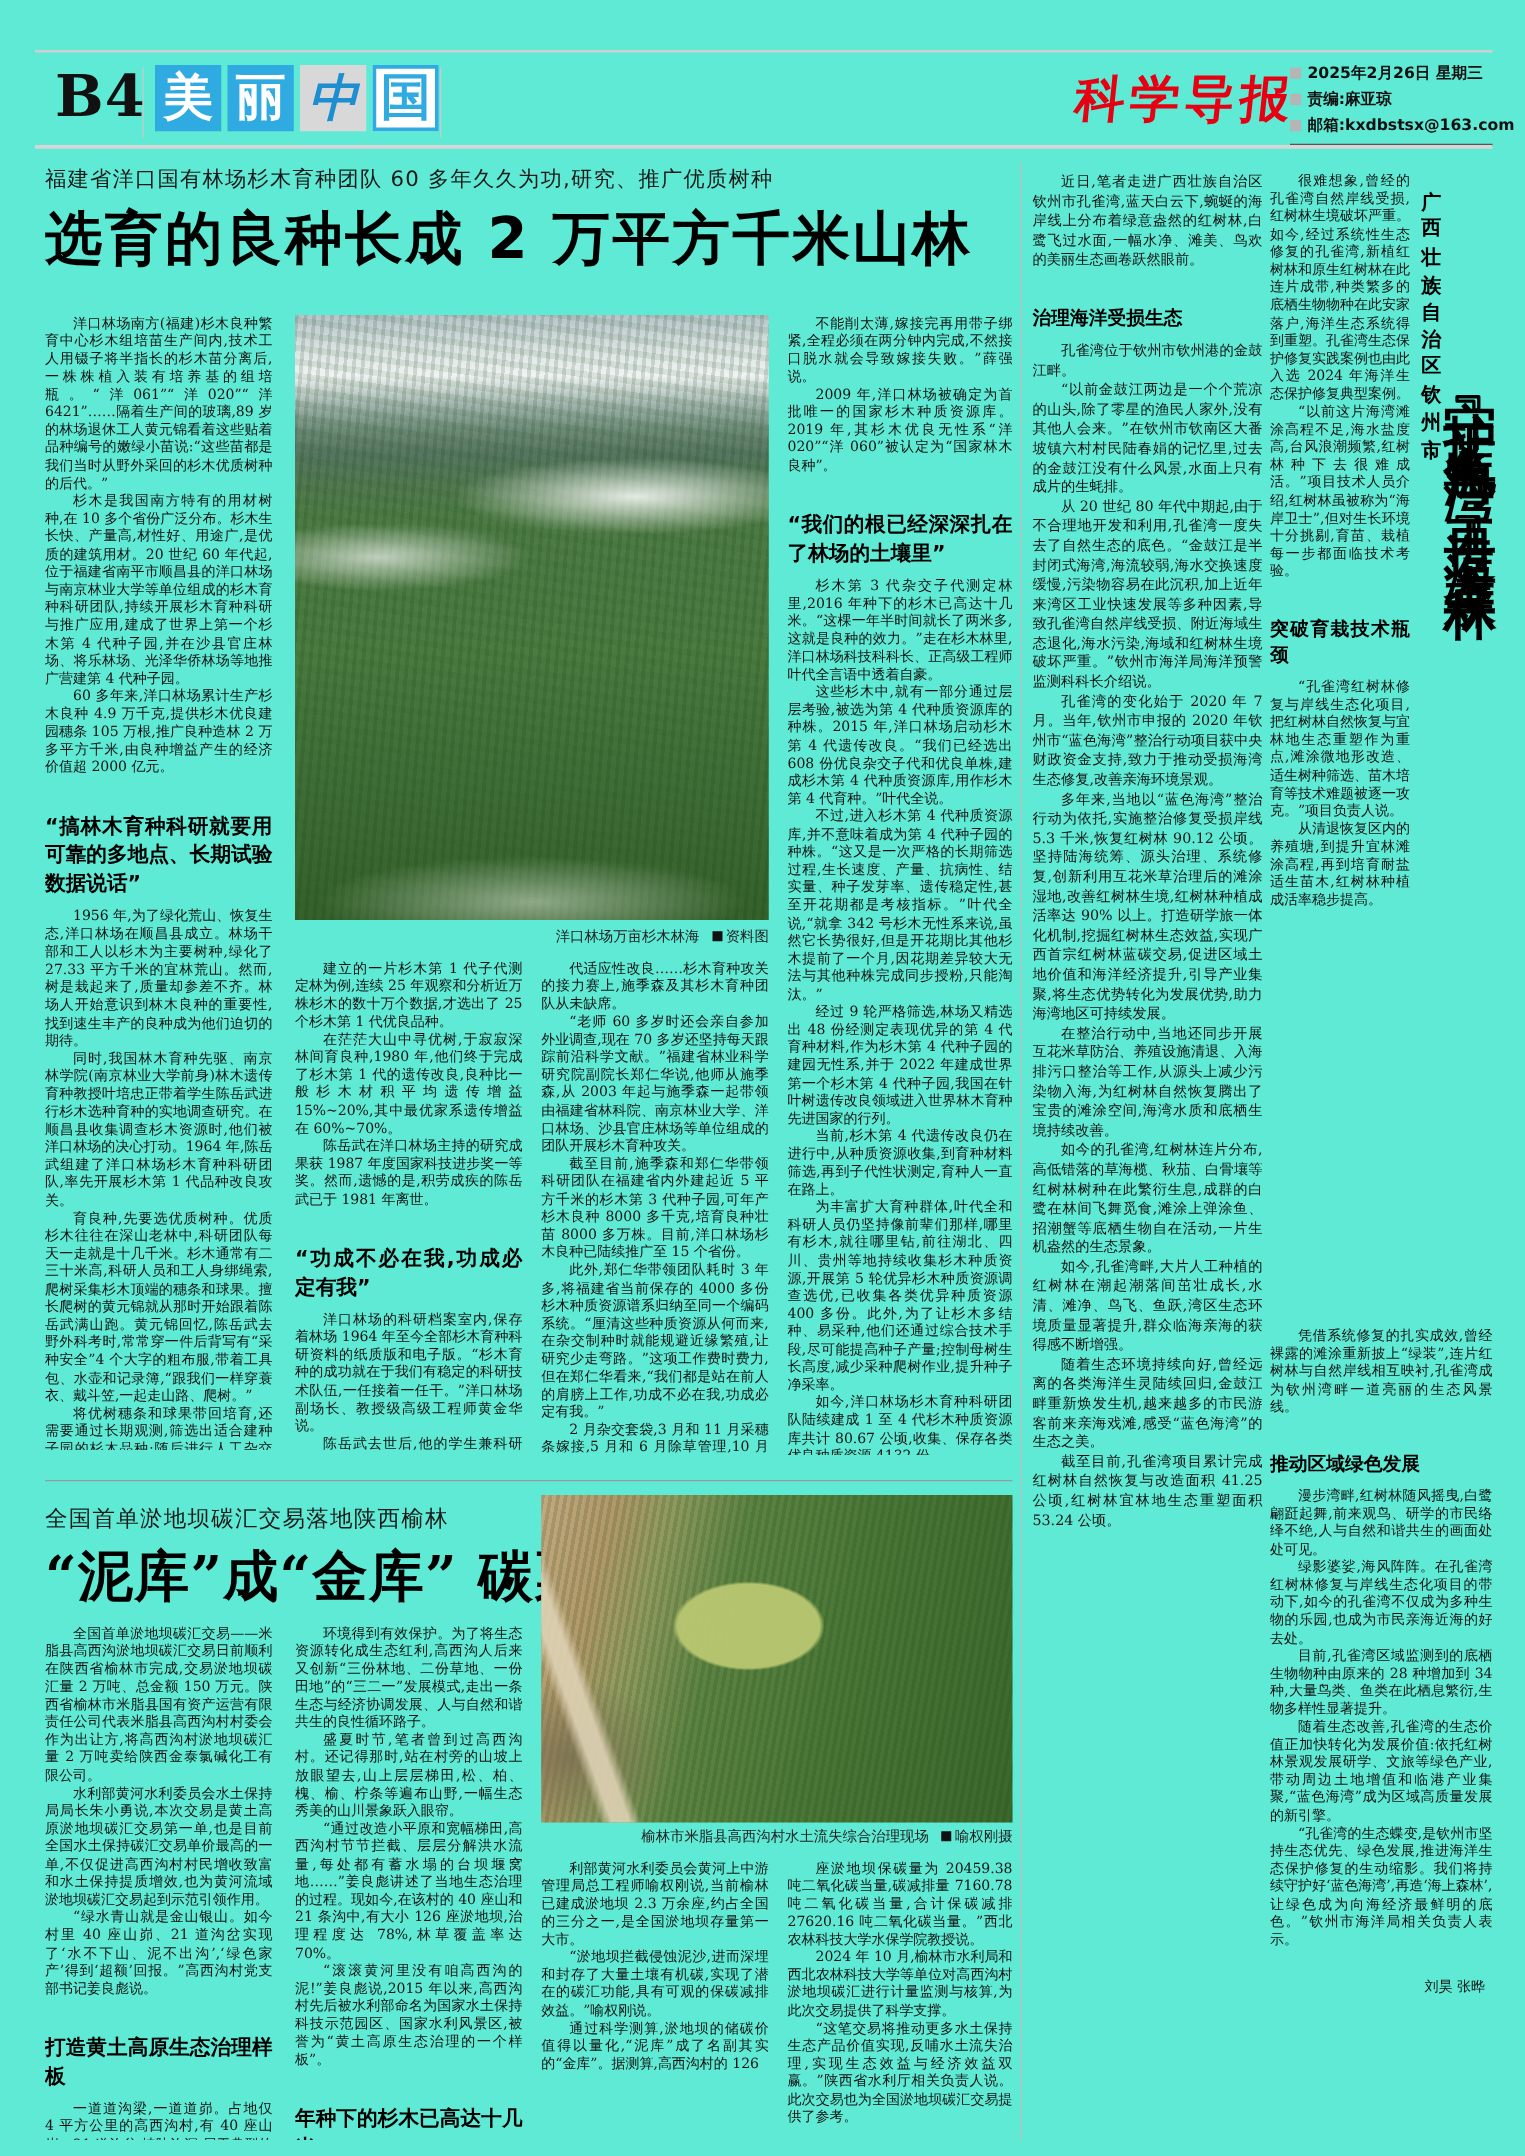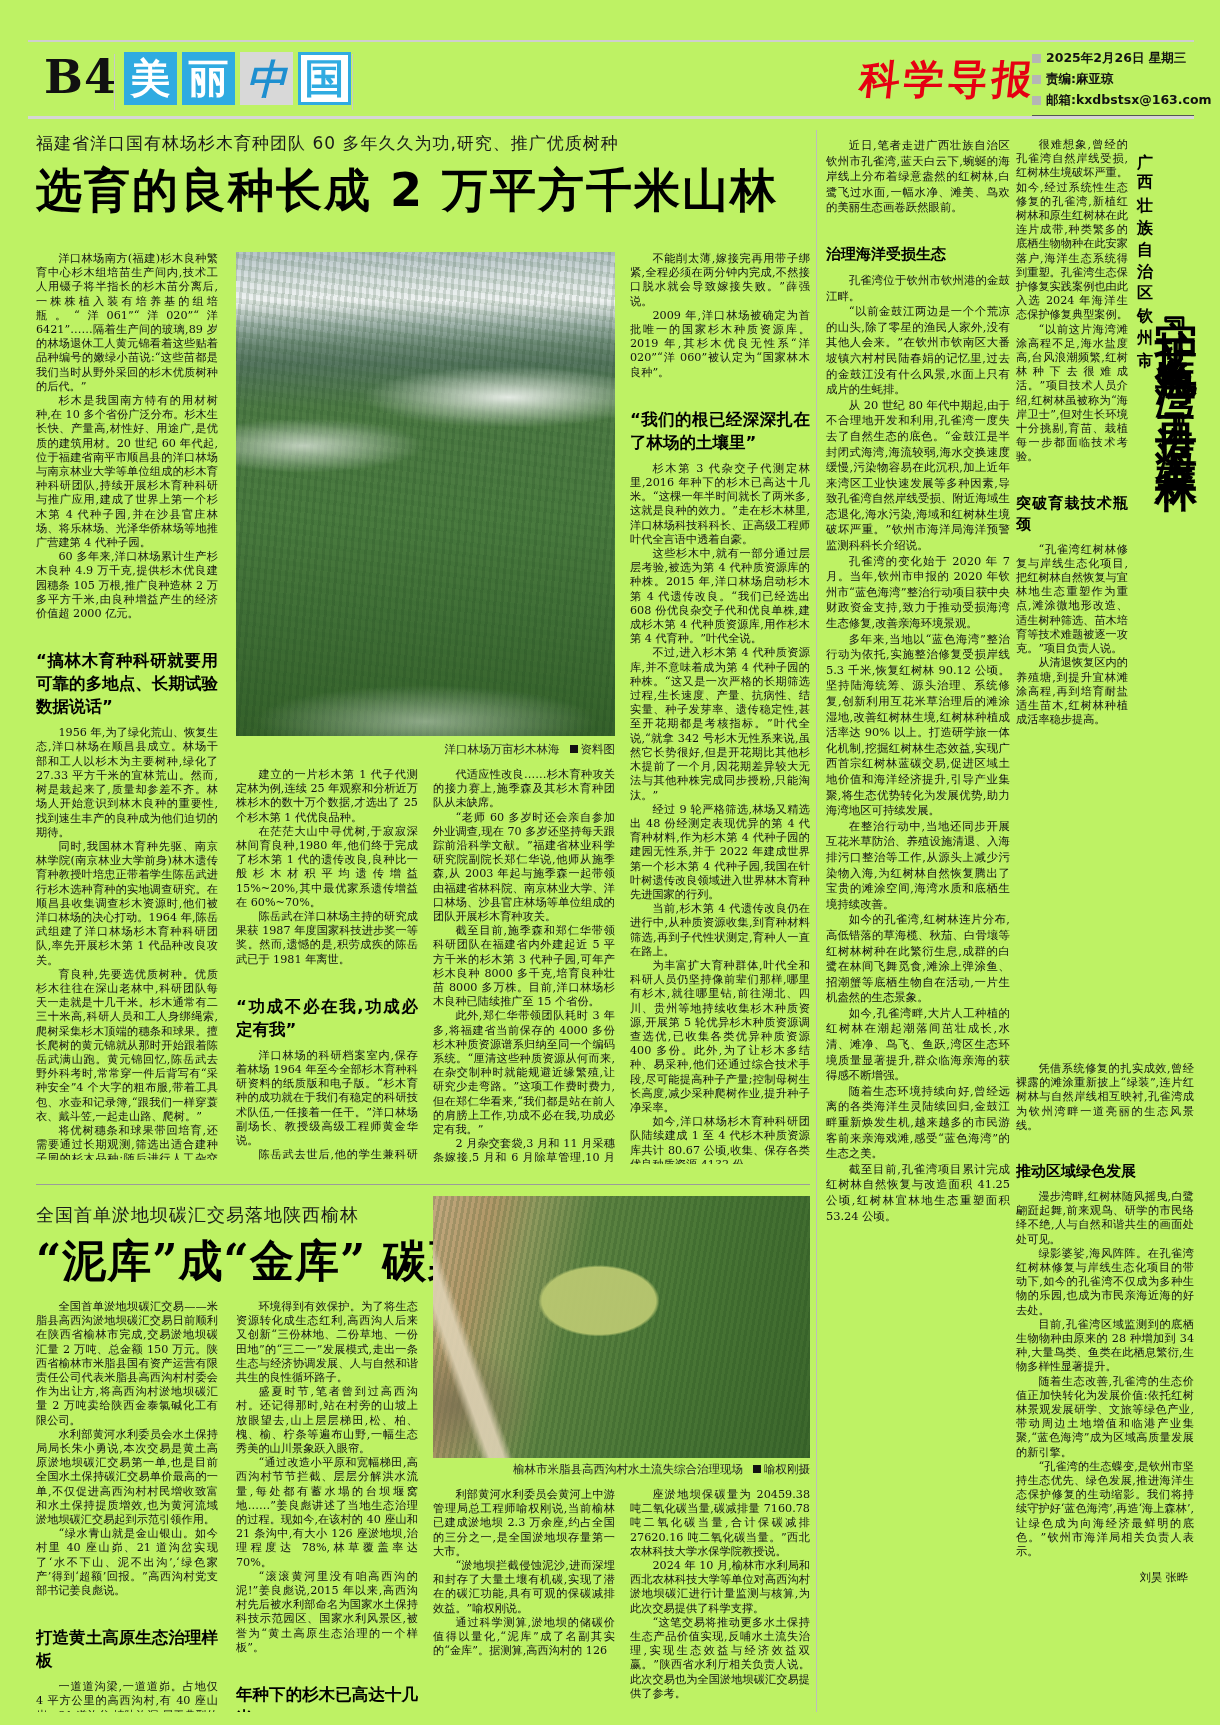--- a/index.html
+++ b/index.html
@@ -1,16 +1,16 @@
 <!DOCTYPE html>
 <html><head>
 <meta charset="utf-8">
 <style>
   html,body{margin:0;padding:0;background:#e8e8e8;}
-  #page{position:relative;width:1220px;height:1725px;background:#bef264;margin:0 auto;
+  #page{position:relative;width:1220px;height:1725px;background:#5eead4;margin:0 auto;
         font-family:"DejaVu Serif","Liberation Serif",serif;color:#111;overflow:hidden;}
   
   .top-rule{position:absolute;left:28px;right:26px;top:40px;height:2px;background:#cfcfcf;}
   .pageno{position:absolute;left:44px;top:50px;font-weight:bold;font-size:46px;letter-spacing:1px;}
   .hdr-vline{position:absolute;top:54px;width:1px;height:56px;background:#c9c9c9;}
   .logo{position:absolute;left:124px;top:52px;display:flex;gap:5px;}
   .logo b{display:block;width:53px;height:53px;text-align:center;line-height:53px;font-size:40px;
           font-family:"DejaVu Sans","Liberation Sans",sans-serif;font-weight:bold;}
   .lg1{background:#2fabe1;color:#fff;}
   .lg2{background:#2fabe1;color:#fff;}
@@ -22,21 +22,21 @@
            font-family:"DejaVu Sans","Liberation Sans",sans-serif;border-bottom:2px solid #555;padding-bottom:4px;}
   .pubinfo .row{display:flex;align-items:center;height:21px;white-space:nowrap;}
   .sq{display:inline-block;width:9px;height:9px;background:#b5b5b5;margin-right:5px;flex:0 0 auto;}
   .hdr-rule{position:absolute;left:28px;right:26px;top:116px;height:3px;background:#d6d6d6;}
   
   .ncol{position:absolute;overflow:hidden;text-align:justify;font-size:11.2px;line-height:14.2px;}
   .ncol p{margin:0;}
   .ncol .para{text-indent:2em;}
   .ncol .colhead{font-family:"DejaVu Sans","Liberation Sans",sans-serif;font-weight:bold;
                  font-size:16.5px;line-height:23px;margin:28px 0 8px 0;text-indent:0;color:#000;}
-  .ncol .byline{text-align:right;margin-top:12px;padding-right:6px;}
+  .ncol .byline{text-align:right;margin-top:24px;padding-right:6px;}
   .kicker{position:absolute;font-family:"DejaVu Sans","Liberation Sans",sans-serif;font-size:17px;color:#1a1a1a;letter-spacing:1px;}
   .caption{position:absolute;font-size:11.5px;text-align:right;color:#222;}
   .caption .sqb{display:inline-block;width:8px;height:8px;background:#111;margin:0 3px 0 10px;}
   .vdiv{position:absolute;width:1px;background:#bdbdbd;}
   .hdiv{position:absolute;height:1px;background:#9b9b9b;}
   
   .a1-headline{position:absolute;left:36px;top:160px;width:780px;
                font-family:"DejaVu Sans","Liberation Sans",sans-serif;font-weight:900;
                font-size:46px;letter-spacing:2px;color:#000;white-space:nowrap;}
   .photo1{position:absolute;left:236px;top:252px;width:379px;height:484px;

